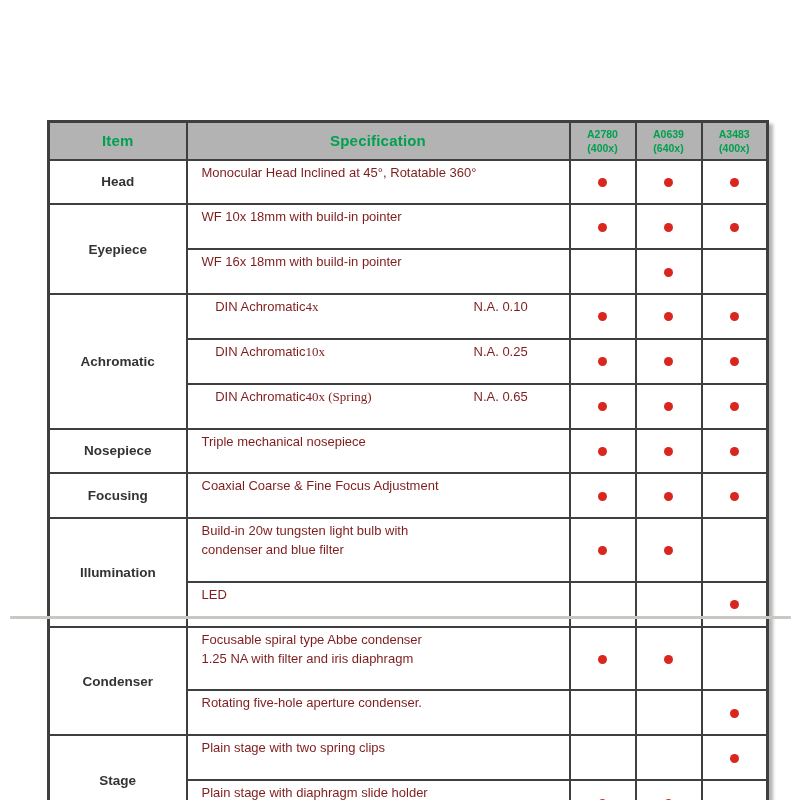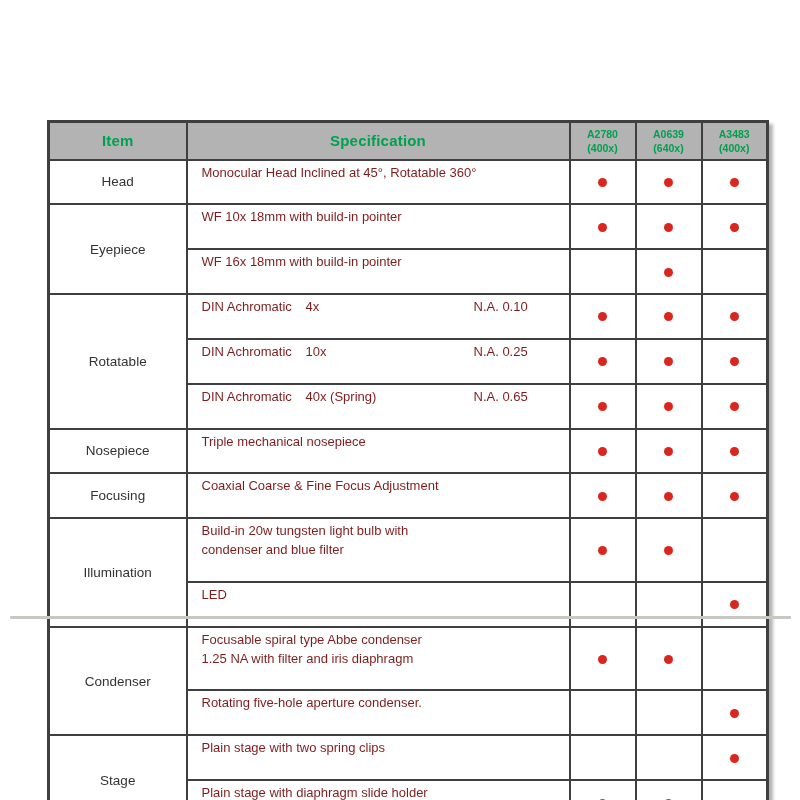--- a/index.html
+++ b/index.html
@@ -31,29 +31,29 @@
   thead tr{height:38px;}
   th{background:var(--header-bg);color:var(--green);text-align:center;vertical-align:middle;}
   th.txt-head{font-size:15px;font-weight:bold;letter-spacing:0.2px;}
   th.model-head{font-size:10.5px;font-weight:bold;line-height:1.35;margin-top:12px;}
 
   tr.r-std{height:27px;}
   tr.r-tall{height:54px;}
 
   td.item-cell{
     text-align:center;vertical-align:middle;
-    font-weight:normal;font-size:13.5px;color:#333;
+    font-weight:bold;font-size:13.5px;color:#333;
   }
   td.spec-cell{
     font-size:13px;vertical-align:middle;
     padding:3px 6px 21px 14px;line-height:1.45;color:#7f1d1d;
     white-space:nowrap;overflow:hidden;
   }
-  td.spec-cell .part-0{display:inline-block;width:104px;}
-  td.spec-cell .part-1{display:inline-block;width:160px;}
+  td.spec-cell .part-0{display:inline-block;width:104px;text-align:right;}
+  td.spec-cell .part-1{display:inline-block;width:160px;font-family:Liberation Serif, serif;}
   td.spec-cell .part-2{display:inline-block;margin-left:8px;}
   td.dot-cell{text-align:center;vertical-align:middle;}
   span.dot{
     display:inline-block;width:9px;height:9px;border-radius:50%;
     background:var(--red);
   }
 
   .bottom-divider{
     position:absolute;left:10px;top:616px;width:781px;height:3px;
     background:var(--divider);border-radius:1px;
@@ -105,21 +105,21 @@
           <td class="dot-cell"><span class="dot"></span></td>
           <td class="dot-cell"><span class="dot"></span></td>
         </tr>
         <tr class="r-std">
           <td class="spec-cell">WF 16x 18mm with build-in pointer</td>
           <td class="dot-cell"></td>
           <td class="dot-cell"><span class="dot"></span></td>
           <td class="dot-cell"></td>
         </tr>
         <tr class="r-std">
-          <td rowspan="3" class="item-cell">Rotatable</td>
+          <td rowspan="3" class="item-cell">Achromatic</td>
           <td class="spec-cell"><span class="part-0">DIN Achromatic</span><span class="part-1">4x</span><span class="part-2">N.A. 0.10</span></td>
           <td class="dot-cell"><span class="dot"></span></td>
           <td class="dot-cell"><span class="dot"></span></td>
           <td class="dot-cell"><span class="dot"></span></td>
         </tr>
         <tr class="r-std">
           <td class="spec-cell"><span class="part-0">DIN Achromatic</span><span class="part-1">10x</span><span class="part-2">N.A. 0.25</span></td>
           <td class="dot-cell"><span class="dot"></span></td>
           <td class="dot-cell"><span class="dot"></span></td>
           <td class="dot-cell"><span class="dot"></span></td>

